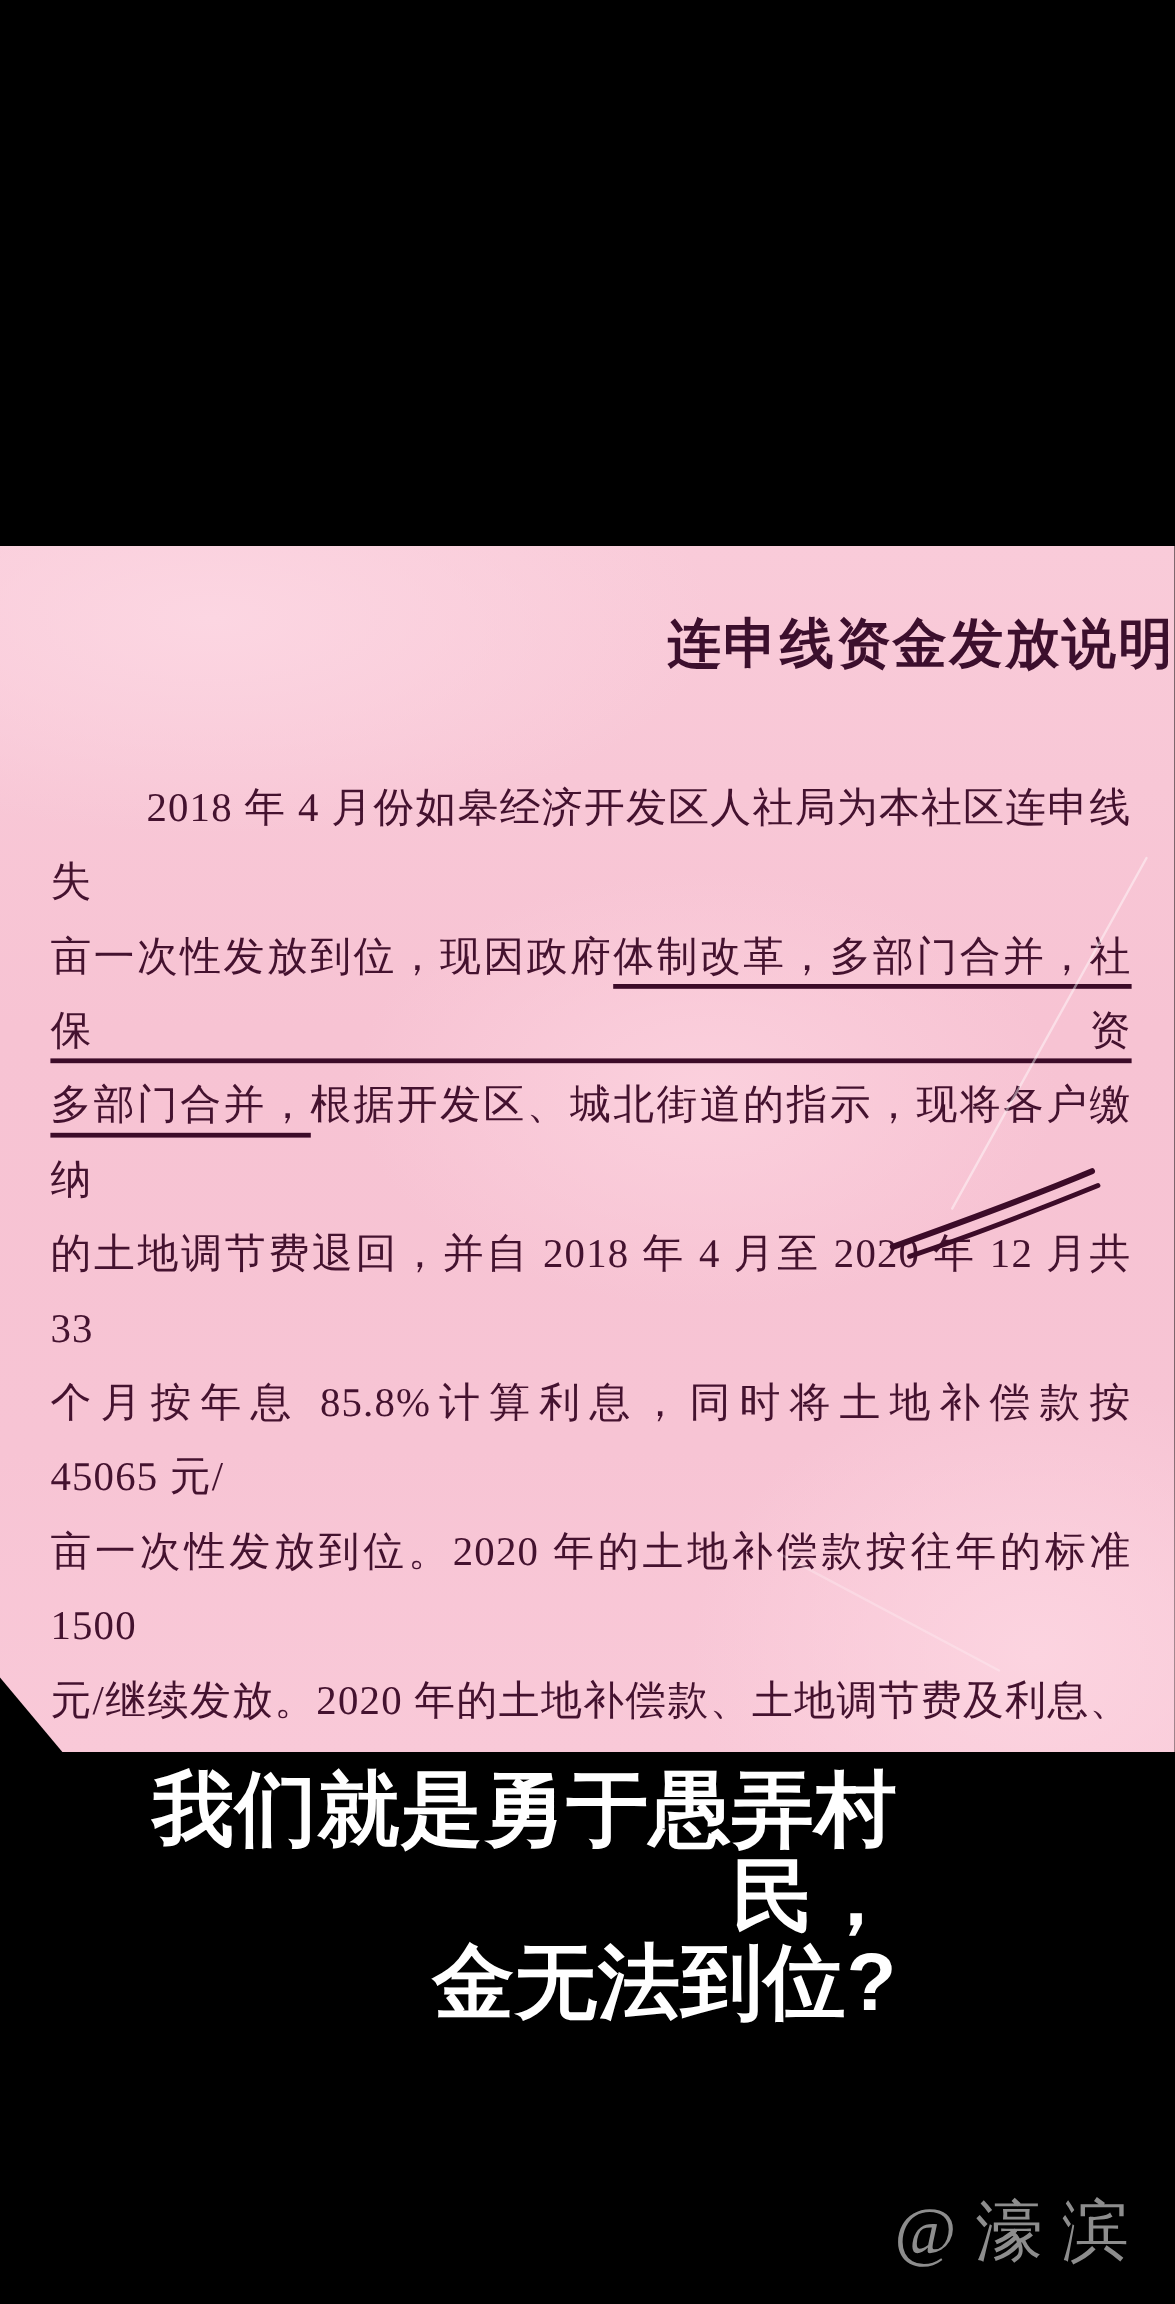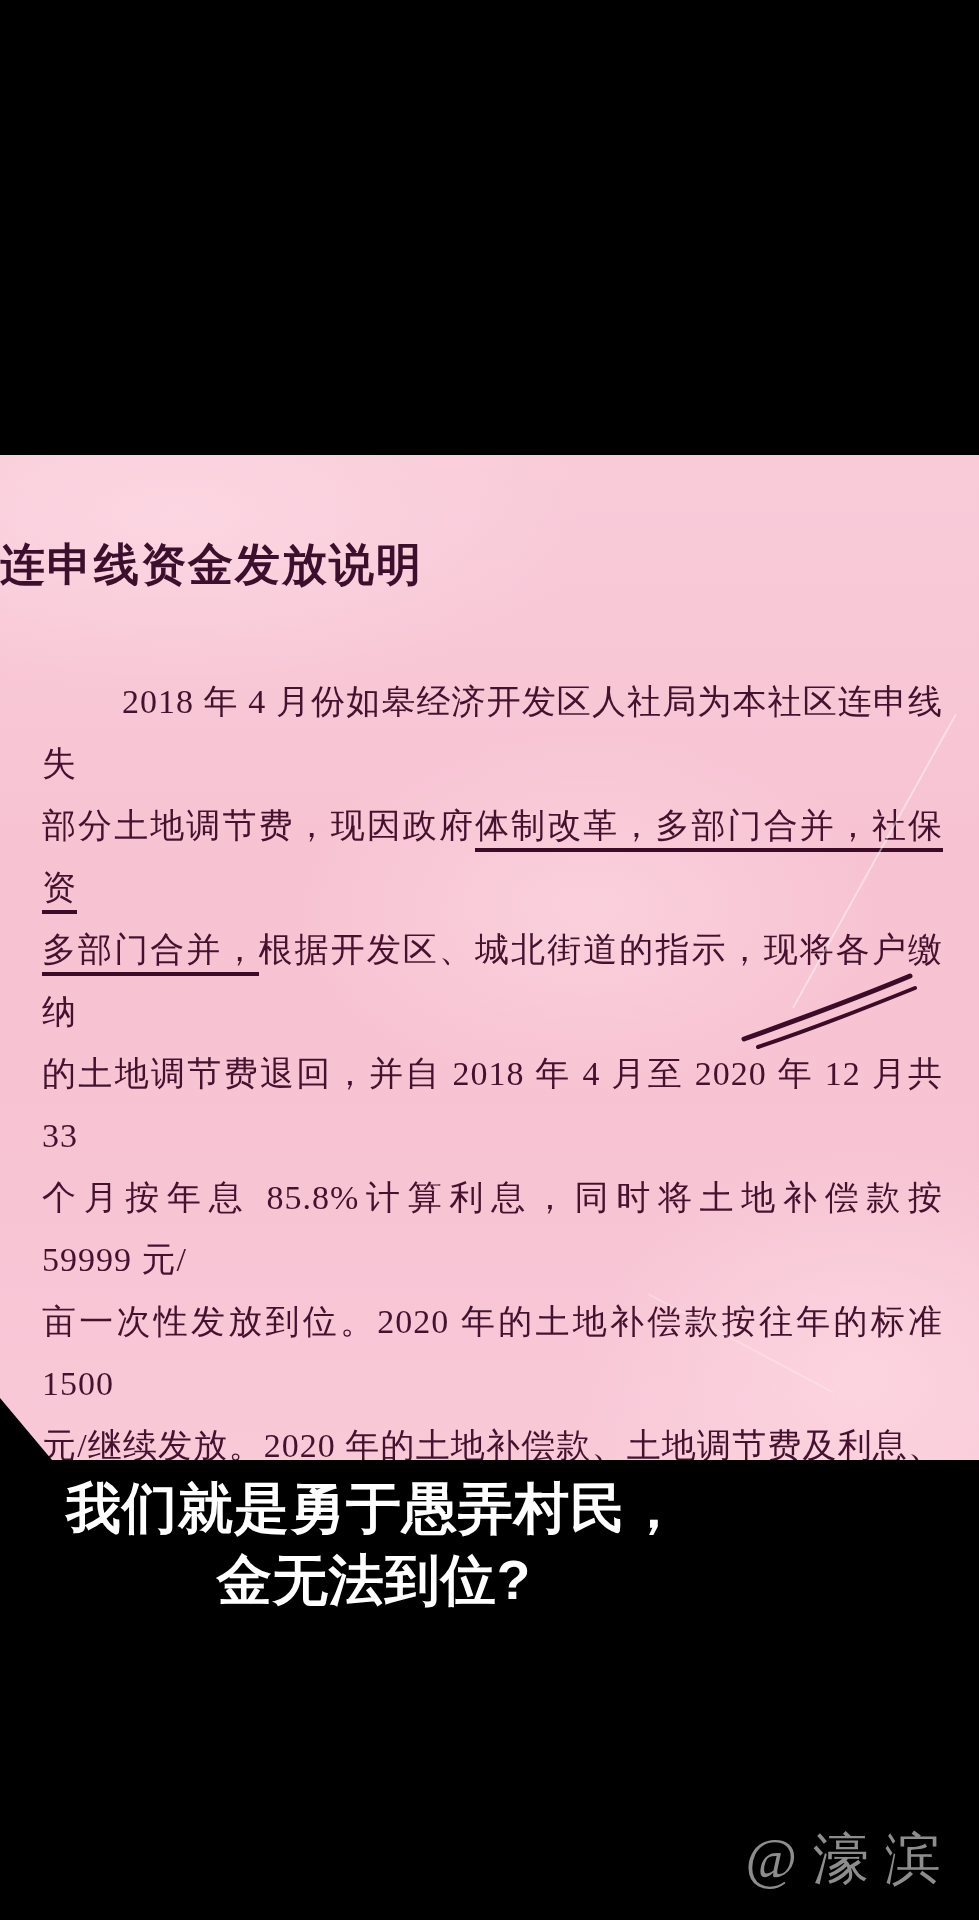--- a/index.html
+++ b/index.html
@@ -26,21 +26,21 @@
     border-top:62px solid transparent;
   }
   .crease{
     position:absolute;height:2px;background:rgba(255,255,255,0.45);
     transform-origin:left center;border-radius:2px;
   }
   .crease-1{left:793px;top:552px;width:336px;transform:rotate(-61deg);}
   .crease-2{left:648px;top:838px;width:210px;transform:rotate(28deg);opacity:.55;}
   
   .doc-title{
-    margin:80px 0 0 0;text-align:left;
+    margin:52px 0 0 0;text-align:right;
     font-size:45px;font-weight:700;letter-spacing:2px;color:#3c0f2d;
   }
   .doc-body{
     margin:76px 36px 0 42px;
     font-size:34px;line-height:62px;color:#44122f;
   }
   .doc-line{
     text-align:justify;text-align-last:justify;
     letter-spacing:1px;
   }
@@ -58,23 +58,23 @@
     font-size:36px;letter-spacing:2px;color:#3f102e;
   }
   .doc-date{
     margin-top:22px;
     text-align:right;padding-right:168px;
     font-size:36px;letter-spacing:2px;color:#3f102e;
   }
   
   .subtitle{
     position:absolute;left:0;top:1472px;width:748px;
-    text-align:center;
+    text-align:right;
     font-family:"Liberation Sans","DejaVu Sans",sans-serif;
-    font-weight:700;font-size:55px;line-height:72px;
+    font-weight:700;font-size:68px;line-height:72px;
     color:#fff;letter-spacing:1px;
     text-shadow:
       4px 0 0 #000,-4px 0 0 #000,0 4px 0 #000,0 -4px 0 #000,
       3px 3px 0 #000,-3px 3px 0 #000,3px -3px 0 #000,-3px -3px 0 #000,
       5px 2px 0 #000,-5px 2px 0 #000;
   }
   
   .watermark{
     position:absolute;right:22px;top:1822px;
     font-family:"Liberation Serif","DejaVu Serif",serif;
@@ -90,24 +90,24 @@
 
   <div class="paper">
 
     <div class="crease crease-1"></div>
     <div class="crease crease-2"></div>
 
     <h1 class="doc-title">连申线资金发放说明</h1>
 
     <div class="doc-body">
       <div class="doc-line first">2018 年 4 月份如皋经济开发区人社局为本社区连申线失</div>
-      <div class="doc-line"><span>部分土地调节费，现因政府</span><span class="hand-underline">体制改革，多部门合并，社保资</span></div>
+      <div class="doc-line"><span>亩一次性发放到位，现因政府</span><span class="hand-underline">体制改革，多部门合并，社保资</span></div>
       <div class="doc-line"><span class="hand-underline">多部门合并，</span><span>根据开发区、城北街道的指示，现将各户缴纳</span></div>
       <div class="doc-line">的土地调节费退回，并自 2018 年 4 月至 2020 年 12 月共 33</div>
-      <div class="doc-line"><span>个月按年息 85.8%计算利息，同时将土地补偿款按 </span><span class="mark-anchor"><span>59999 元/</span></span></div>
+      <div class="doc-line"><span>个月按年息 85.8%计算利息，同时将土地补偿款按 </span><span class="mark-anchor"><span>45065 元/</span></span></div>
       <div class="doc-line">亩一次性发放到位。2020 年的土地补偿款按往年的标准 1500</div>
       <div class="doc-line">元/继续发放。2020 年的土地补偿款、土地调节费及利息、</div>
       <div class="doc-line last">一次性土地补偿款已打卡到你户一折通，请查收。</div>
     </div>
 
     <div class="doc-signature">城北街道十里墩社区居委会</div>
     <div class="doc-date">2021 年 1 月 15 日</div>
 
     <svg class="strike-svg" width="979" height="1005" viewBox="0 0 979 1005">
       <path d="M 744 584 C 800 564, 860 542, 910 521" stroke="#3c0b28" stroke-width="5" fill="none" stroke-linecap="round"></path>

